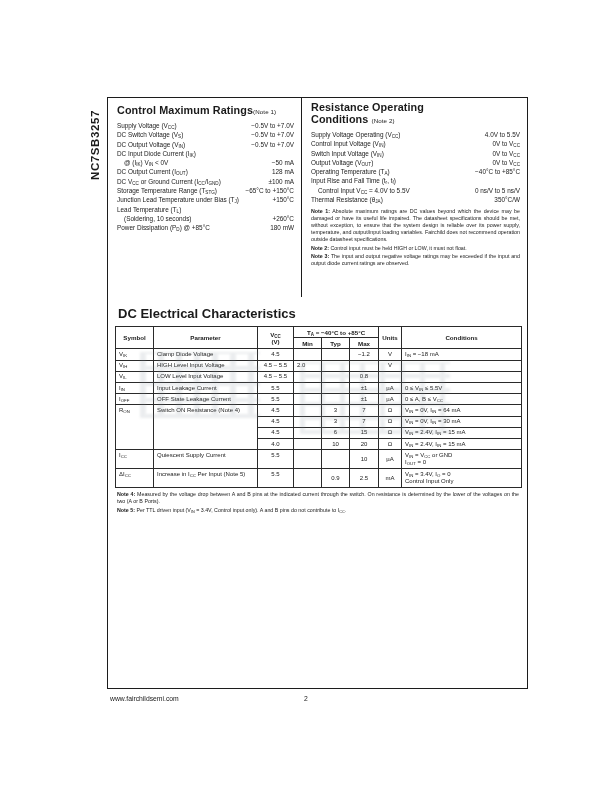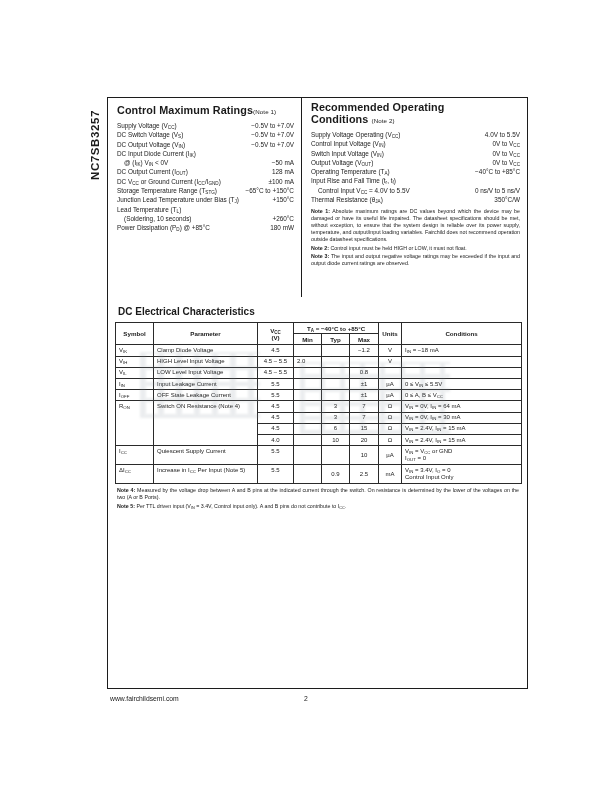--- a/index.html
+++ b/index.html
@@ -32,21 +32,21 @@
   .srow .val{white-space:nowrap;text-align:right;}
   .srow.ind .lab{padding-left:7px;}
   .abs-rows{margin-top:5px;}
   .roc-rows{margin-top:2px;}
 
   sub{font-size:.72em;vertical-align:-0.3em;line-height:0;}
 
   .notes{margin-top:4px;}
   .note-p{font-size:5.3px;line-height:7px;text-align:justify;margin:0 0 1.5px 0;}
 
-  .dc-title{font-size:10px;font-weight:bold;margin:9px 0 5px 10px;}
+  .dc-title{font-size:13px;font-weight:bold;margin:9px 0 5px 10px;}
 
   table.dc{border-collapse:collapse;table-layout:fixed;width:406px;
            margin:0 0 0 7px;}
   .dc th,.dc td{border:1px solid #2a2a2a;font-size:6px;line-height:7.2px;
                 padding:1.5px 2px;vertical-align:middle;overflow:hidden;}
   .dc th{font-size:6.2px;font-weight:bold;text-align:center;}
   .dc td.sym{text-align:left;padding-left:3px;}
   .dc td.par{text-align:left;padding-left:3px;}
   .dc td.num{text-align:center;}
   .dc td.unit{text-align:center;}
@@ -131,21 +131,21 @@
             </div>
           <div class="srow">
               <span class="lab">Power Dissipation (P<sub>D</sub>) @ +85°C</span>
               <span class="val">180 mW</span>
             </div>
         </div>
       </div>
 
       <div class="col-right">
         <div class="sec-title roc-title">
-          <span>Recommended Operating</span><br>
+          <span>Resistance Operating</span><br>
           <span>Conditions</span>
           <span class="sec-note">(Note 2)</span>
         </div>
         <div class="roc-rows">
           <div class="srow">
               <span class="lab">Supply Voltage Operating (V<sub>CC</sub>)</span>
               <span class="val">4.0V to 5.5V</span>
             </div>
           <div class="srow">
               <span class="lab">Control Input Voltage (V<sub>IN</sub>)</span>

